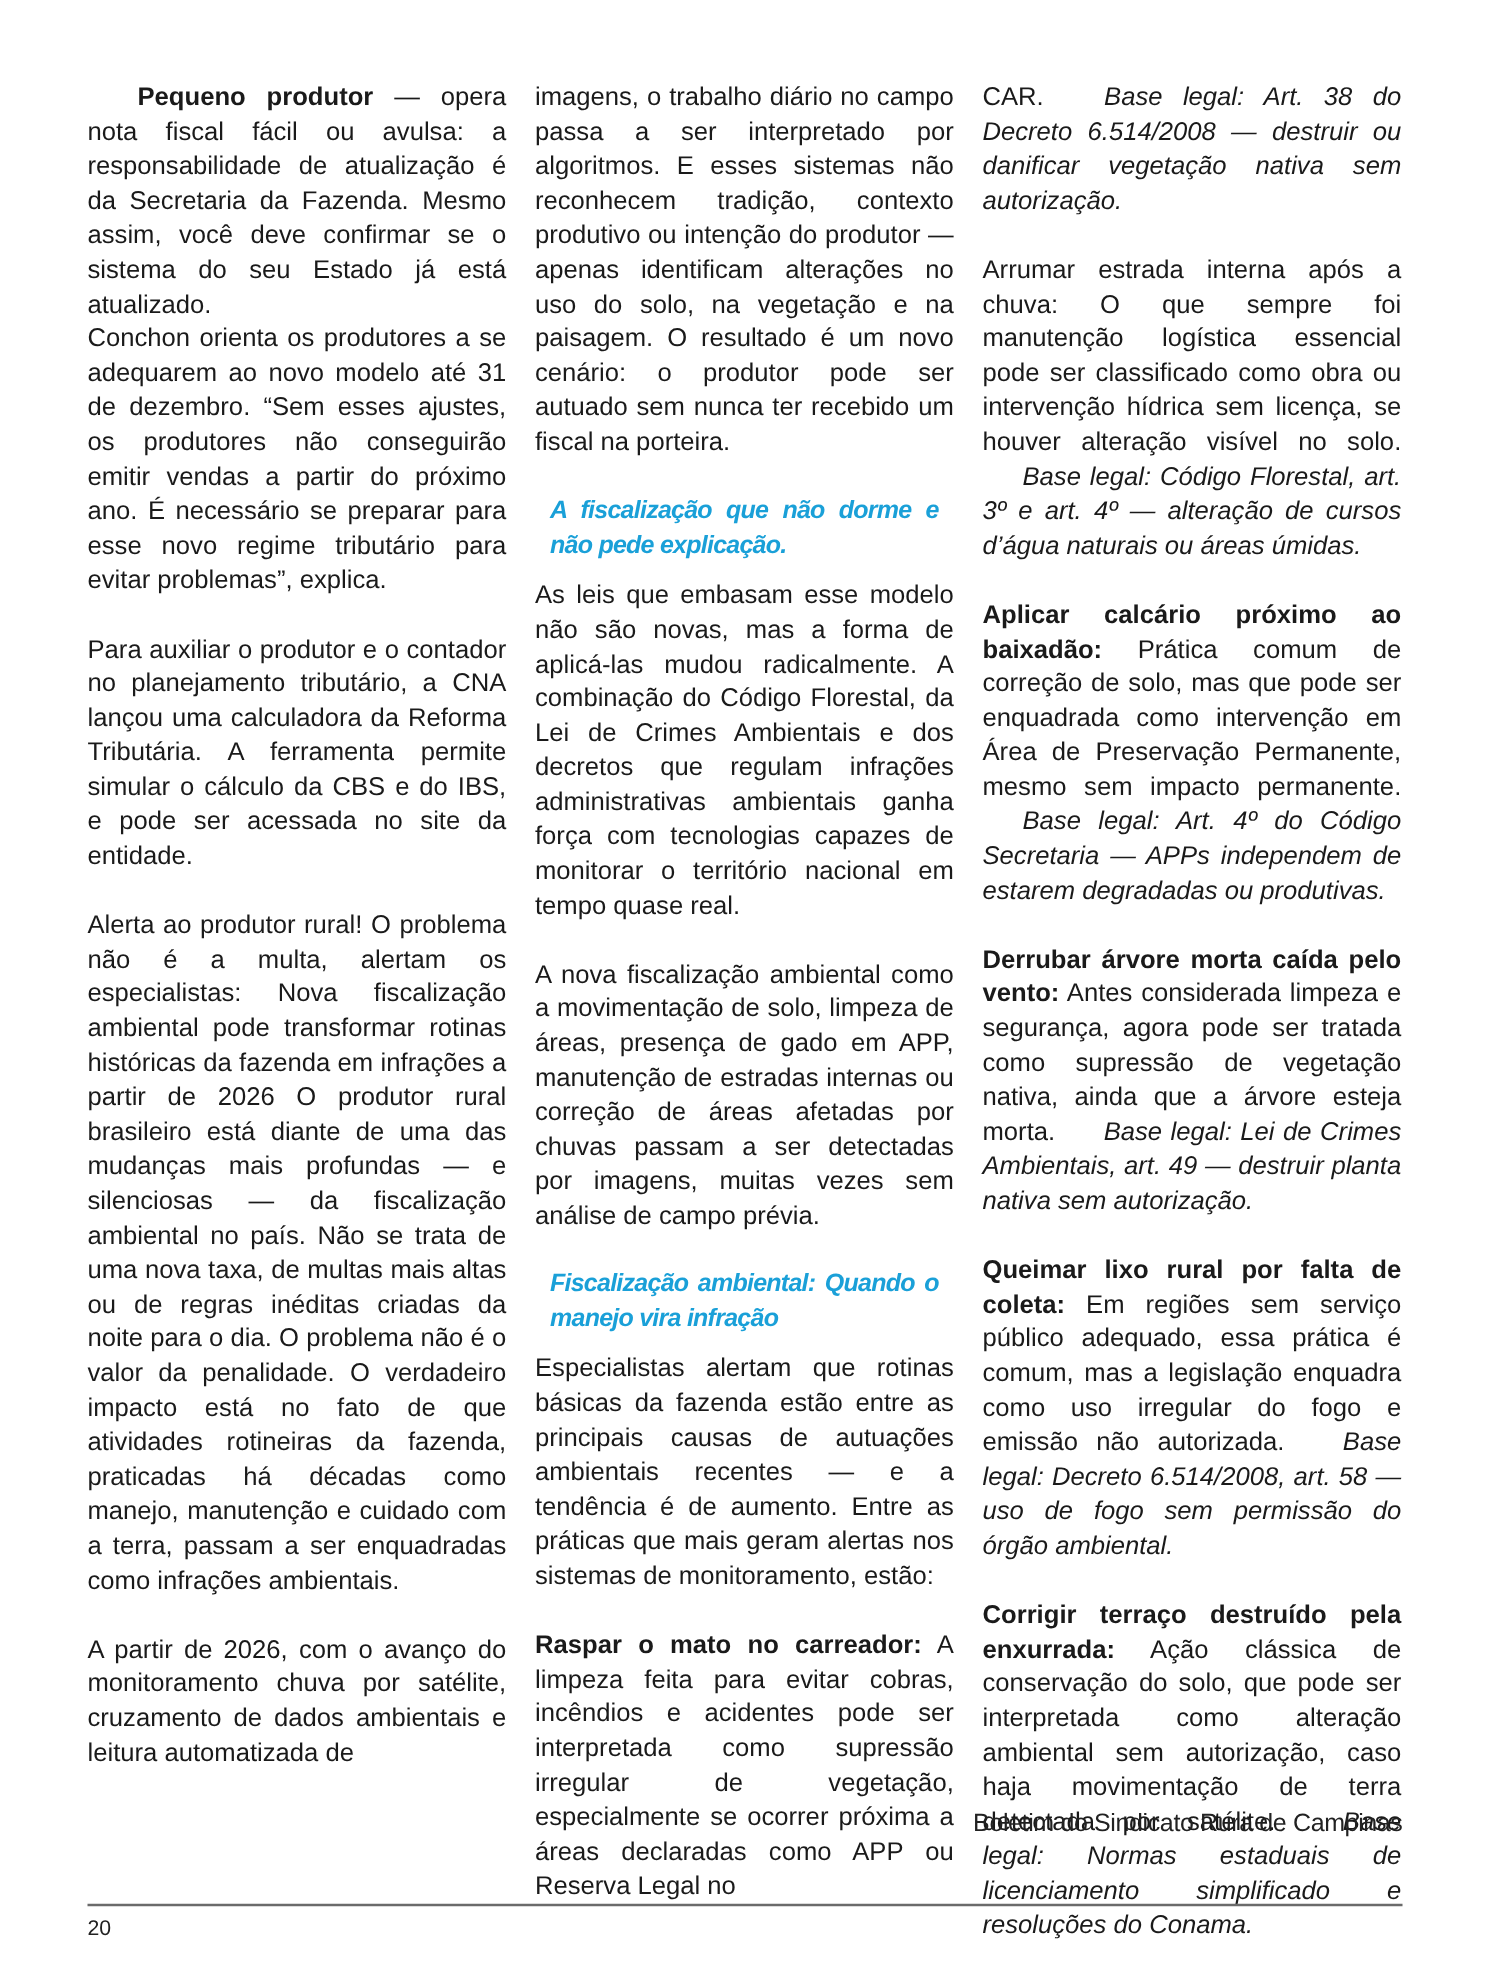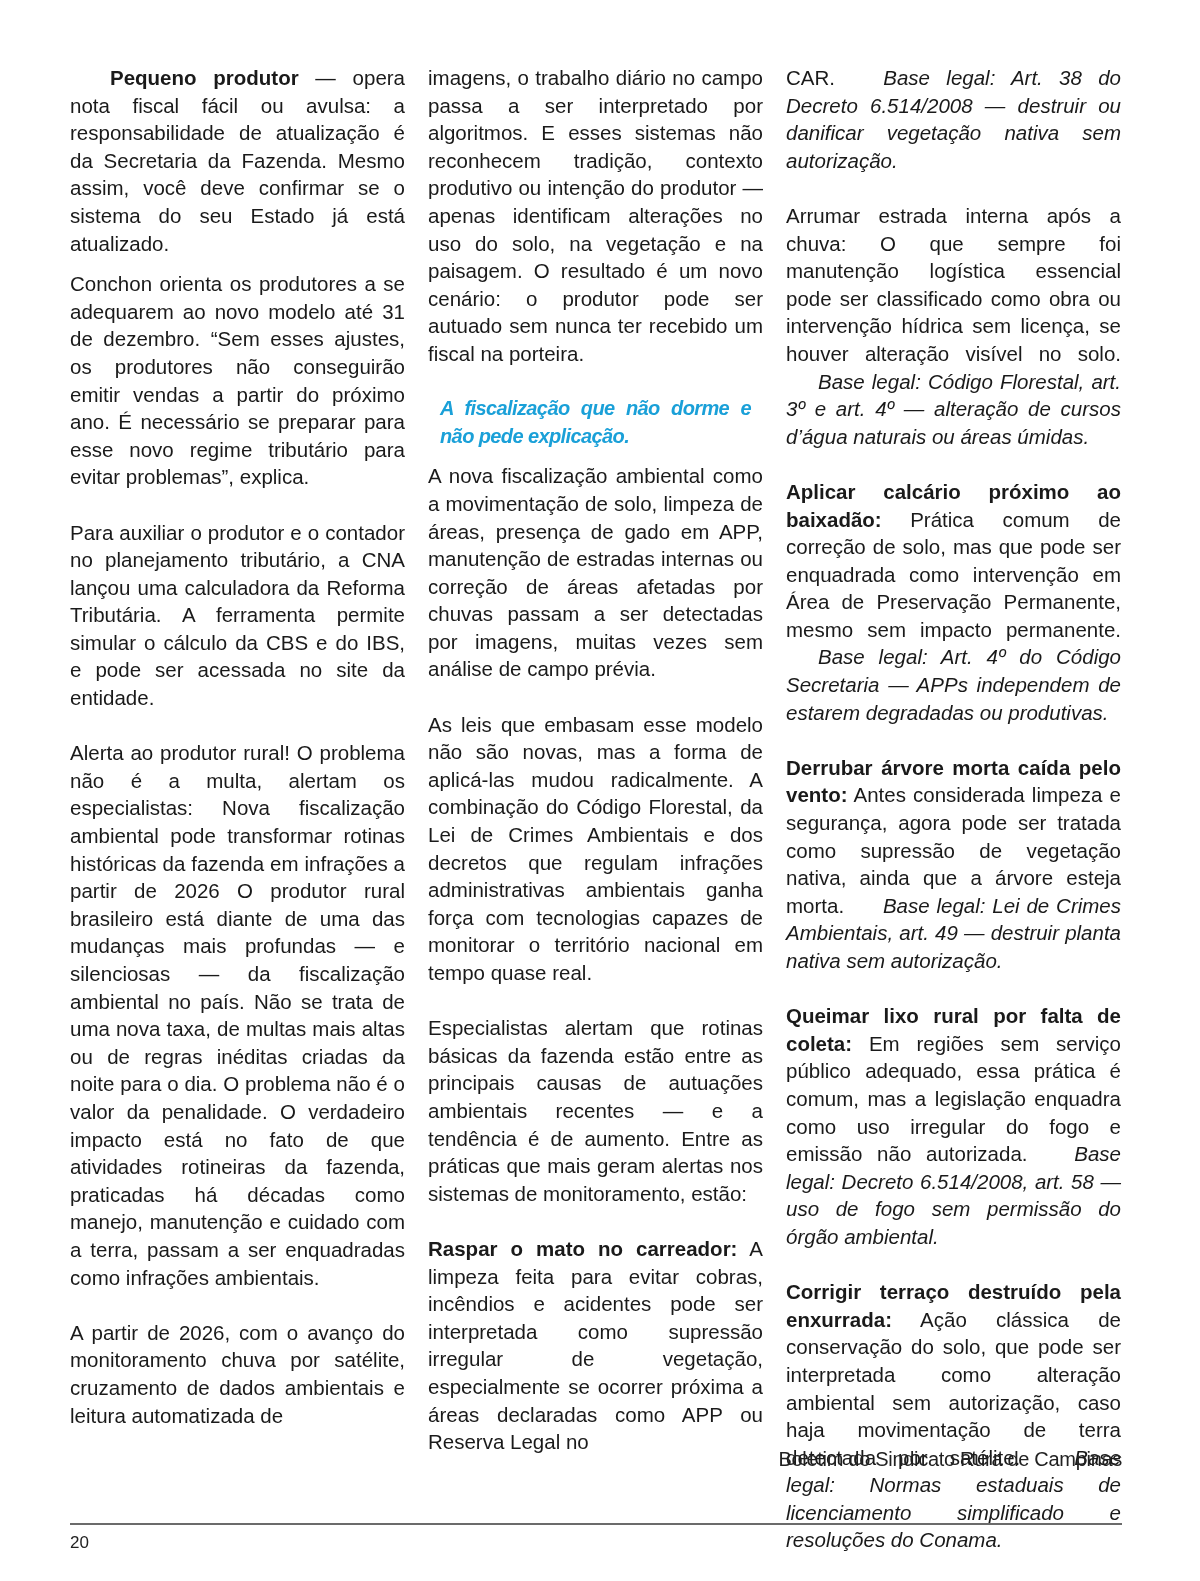--- a/index.html
+++ b/index.html
@@ -10,21 +10,21 @@
   }
   .col {
     position: absolute; top: 64px; width: 335px;
     font-size: 20.5px; line-height: 27.6px; text-align: justify;
     hyphens: manual;
   }
   .col1 { left: 70px; }
   .col2 { left: 428px; }
   .col3 { left: 786px; }
   p { margin: 0 0 27.6px 0; }
-  p.tight { margin-bottom: 13px; }
+  p.tight { margin-bottom: 0; }
   .indent { text-indent: 40px; }
   b { font-weight: bold; }
   i { font-style: italic; margin-left: 32px; }
   h3 { margin: 12px; font-style: italic; font-weight: bold; line-height: 27.6px; }
   .h-green { color: #3ea33b; font-size: 22px; letter-spacing: 0.2px; }
   .h-blue { color: #1aa0d8; font-size: 20px; letter-spacing: -0.6px; font-family: "Liberation Sans Narrow", "Liberation Sans", sans-serif; }
   .footer-rule { position: absolute; left: 70px; top: 1523px; width: 1052px; height: 2px; background: #6b6b6b; }
   .page-num { position: absolute; left: 70px; top: 1533px; font-size: 17px; color: #222; }
   .footer-title { position: absolute; right: 78px; top: 1448px; font-size: 20px; color: #222; letter-spacing: -0.3px; }
 </style>
@@ -35,22 +35,23 @@
   <p class="tight indent"><b>Pequeno produtor</b><span> — opera nota fiscal fácil ou avulsa: a responsabilidade de atualização é da Secretaria da Fazenda. Mesmo assim, você deve confirmar se o sistema do seu Estado já está atualizado.</span></p>
   <p>Conchon orienta os produtores a se adequarem ao novo modelo até 31 de dezembro. “Sem esses ajustes, os produtores não conseguirão emitir vendas a partir do próximo ano. É necessário se preparar para esse novo regime tributário para evitar problemas”, explica.</p>
   <p>Para auxiliar o produtor e o contador no planejamento tributário, a CNA lançou uma calculadora da Reforma Tributária. A ferramenta permite simular o cálculo da CBS e do IBS, e pode ser acessada no site da entidade.</p>
   <p>Alerta ao produtor rural! O problema não é a multa, alertam os especialistas: Nova fiscalização ambiental pode transformar rotinas históricas da fazenda em infrações a partir de 2026 O produtor rural brasileiro está diante de uma das mudanças mais profundas — e silenciosas — da fiscalização ambiental no país. Não se trata de uma nova taxa, de multas mais altas ou de regras inéditas criadas da noite para o dia. O problema não é o valor da penalidade. O verdadeiro impacto está no fato de que atividades rotineiras da fazenda, praticadas há décadas como manejo, manutenção e cuidado com a terra, passam a ser enquadradas como infrações ambientais.</p>
   <p>A partir de 2026, com o avanço do monitoramento chuva por satélite, cruzamento de dados ambientais e leitura automatizada de</p>
 </div>
 
 <div class="col col2">
   <p>imagens, o trabalho diário no campo passa a ser interpretado por algoritmos. E esses sistemas não reconhecem tradição, contexto produtivo ou intenção do produtor — apenas identificam alterações no uso do solo, na vegetação e na paisagem. O resultado é um novo cenário: o produtor pode ser autuado sem nunca ter recebido um fiscal na porteira.</p>
   <h3 class="h-blue">A fiscalização que não dorme e não pede explicação.</h3>
+  <p>As leis que embasam esse modelo não são novas, mas a forma de aplicá-las mudou radicalmente. A combinação do Código Florestal, da Lei de Crimes Ambientais e dos decretos que regulam infrações administrativas ambientais ganha força com tecnologias capazes de monitorar o território nacional em tempo quase real.</p>
   <p>A nova fiscalização ambiental como a movimentação de solo, limpeza de áreas, presença de gado em APP, manutenção de estradas internas ou correção de áreas afetadas por chuvas passam a ser detectadas por imagens, muitas vezes sem análise de campo prévia.</p>
-  <p>As leis que embasam esse modelo não são novas, mas a forma de aplicá-las mudou radicalmente. A combinação do Código Florestal, da Lei de Crimes Ambientais e dos decretos que regulam infrações administrativas ambientais ganha força com tecnologias capazes de monitorar o território nacional em tempo quase real.</p>
+  <h3 class="h-blue">Fiscalização ambiental: Quando o manejo vira infração</h3>
   <p>Especialistas alertam que rotinas básicas da fazenda estão entre as principais causas de autuações ambientais recentes — e a tendência é de aumento. Entre as práticas que mais geram alertas nos sistemas de monitoramento, estão:</p>
   <p><b>Raspar o mato no carreador:</b><span> A limpeza feita para evitar cobras, incêndios e acidentes pode ser interpretada como supressão irregular de vegetação, especialmente se ocorrer próxima a áreas declaradas como APP ou Reserva Legal no</span></p>
 </div>
 
 <div class="col col3">
   <p><span>CAR. </span><i>Base legal: Art. 38 do Decreto 6.514/2008 — destruir ou danificar vegetação nativa sem autorização.</i></p>
   <p><span>Arrumar estrada interna após a chuva: O que sempre foi manutenção logística essencial pode ser classificado como obra ou intervenção hídrica sem licença, se houver alteração visível no solo. </span><i>Base legal: Código Florestal, art. 3º e art. 4º — alteração de cursos d’água naturais ou áreas úmidas.</i></p>
   <p><b>Aplicar calcário próximo ao baixadão:</b><span> Prática comum de correção de solo, mas que pode ser enquadrada como intervenção em Área de Preservação Permanente, mesmo sem impacto permanente. </span><i>Base legal: Art. 4º do Código Secretaria — APPs independem de estarem degradadas ou produtivas.</i></p>
   <p><b>Derrubar árvore morta caída pelo vento:</b><span> Antes considerada limpeza e segurança, agora pode ser tratada como supressão de vegetação nativa, ainda que a árvore esteja morta. </span><i>Base legal: Lei de Crimes Ambientais, art. 49 — destruir planta nativa sem autorização.</i></p>
   <p><b>Queimar lixo rural por falta de coleta:</b><span> Em regiões sem serviço público adequado, essa prática é comum, mas a legislação enquadra como uso irregular do fogo e emissão não autorizada. </span><i>Base legal: Decreto 6.514/2008, art. 58 — uso de fogo sem permissão do órgão ambiental.</i></p>

